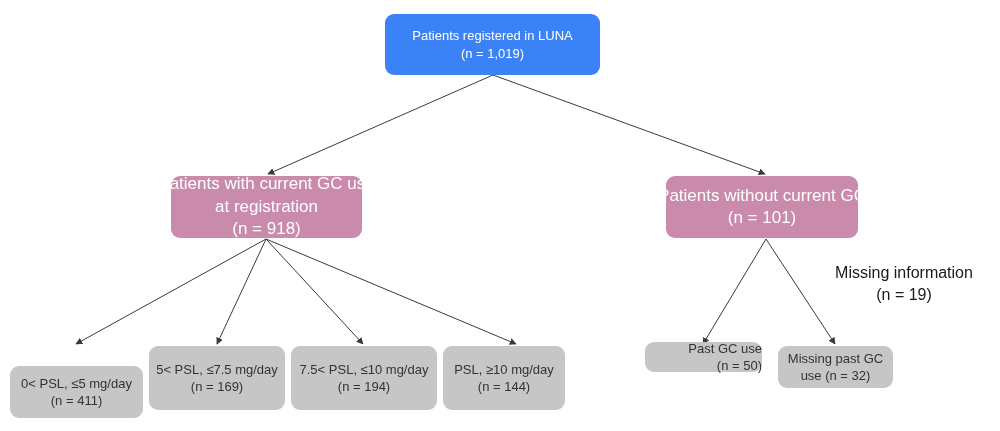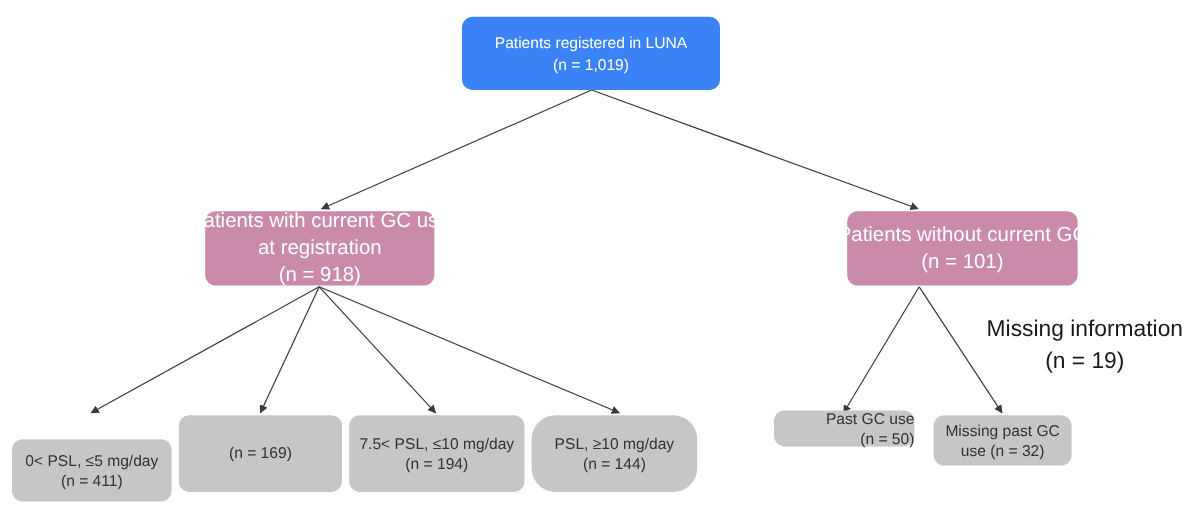--- a/index.html
+++ b/index.html
@@ -53,21 +53,21 @@
   }
   .node-leaf {
     background: #c6c6c6;
     color: #333333;
     font-size: 13px;
   }
   .note {
     position: absolute;
     text-align: center;
     color: #1a1a1a;
-    font-size: 19px;
+    font-size: 16px;
     line-height: 1.4;
     z-index: 2;
   }
   .note .ln { display: block; white-space: nowrap; }
 </style>
 </head>
 <body>
 
 <div id="canvas">
 
@@ -96,45 +96,46 @@
     <span class="ln">Patients registered in LUNA</span>
     <span class="ln">(n = 1,019)</span>
   </div>
 
   <div class="node node-level2" style="left:171px; top:176px; width:191px; height:62px;">
     <span class="ln">Patients with current GC use</span>
     <span class="ln">at registration</span>
     <span class="ln">(n = 918)</span>
   </div>
 
-  <div class="node node-level2" style="left:706px; top:176px; width:192px; height:62px;">
+  <div class="node node-level2" style="left:666px; top:176px; width:192px; height:62px;">
     <span class="ln">Patients without current GC</span>
     <span class="ln">(n = 101)</span>
   </div>
 
   <div class="note" style="left:818px; top:262px; width:172px;">
     <span class="ln">Missing information</span>
     <span class="ln">(n = 19)</span>
   </div>
 
   <div class="node node-leaf" style="left:10px; top:366px; width:133px; height:52px;">
     <span class="ln">0&lt; PSL, ≤5 mg/day</span>
     <span class="ln">(n = 411)</span>
   </div>
 
   <div class="node node-leaf" style="left:149px; top:346px; width:136px; height:64px;">
+    <span class="ln">5&lt; PSL, ≤7.5 mg/day</span>
     <span class="ln">(n = 169)</span>
   </div>
 
   <div class="node node-leaf" style="left:291px; top:346px; width:146px; height:64px;">
     <span class="ln">7.5&lt; PSL, ≤10 mg/day</span>
     <span class="ln">(n = 194)</span>
   </div>
 
-  <div class="node node-leaf" style="left:443px; top:346px; width:138px; height:64px;border-radius:20px;">
+  <div class="node node-leaf" style="left:443px; top:346px; width:122px; height:64px;">
     <span class="ln">PSL, ≥10 mg/day</span>
     <span class="ln">(n = 144)</span>
   </div>
 
   <div class="node node-leaf" style="left:645px; top:342px; width:117px; height:30px;align-items:flex-end;">
     <span class="ln">Past GC use</span>
     <span class="ln">(n = 50)</span>
   </div>
 
   <div class="node node-leaf" style="left:778px; top:346px; width:115px; height:42px;">

